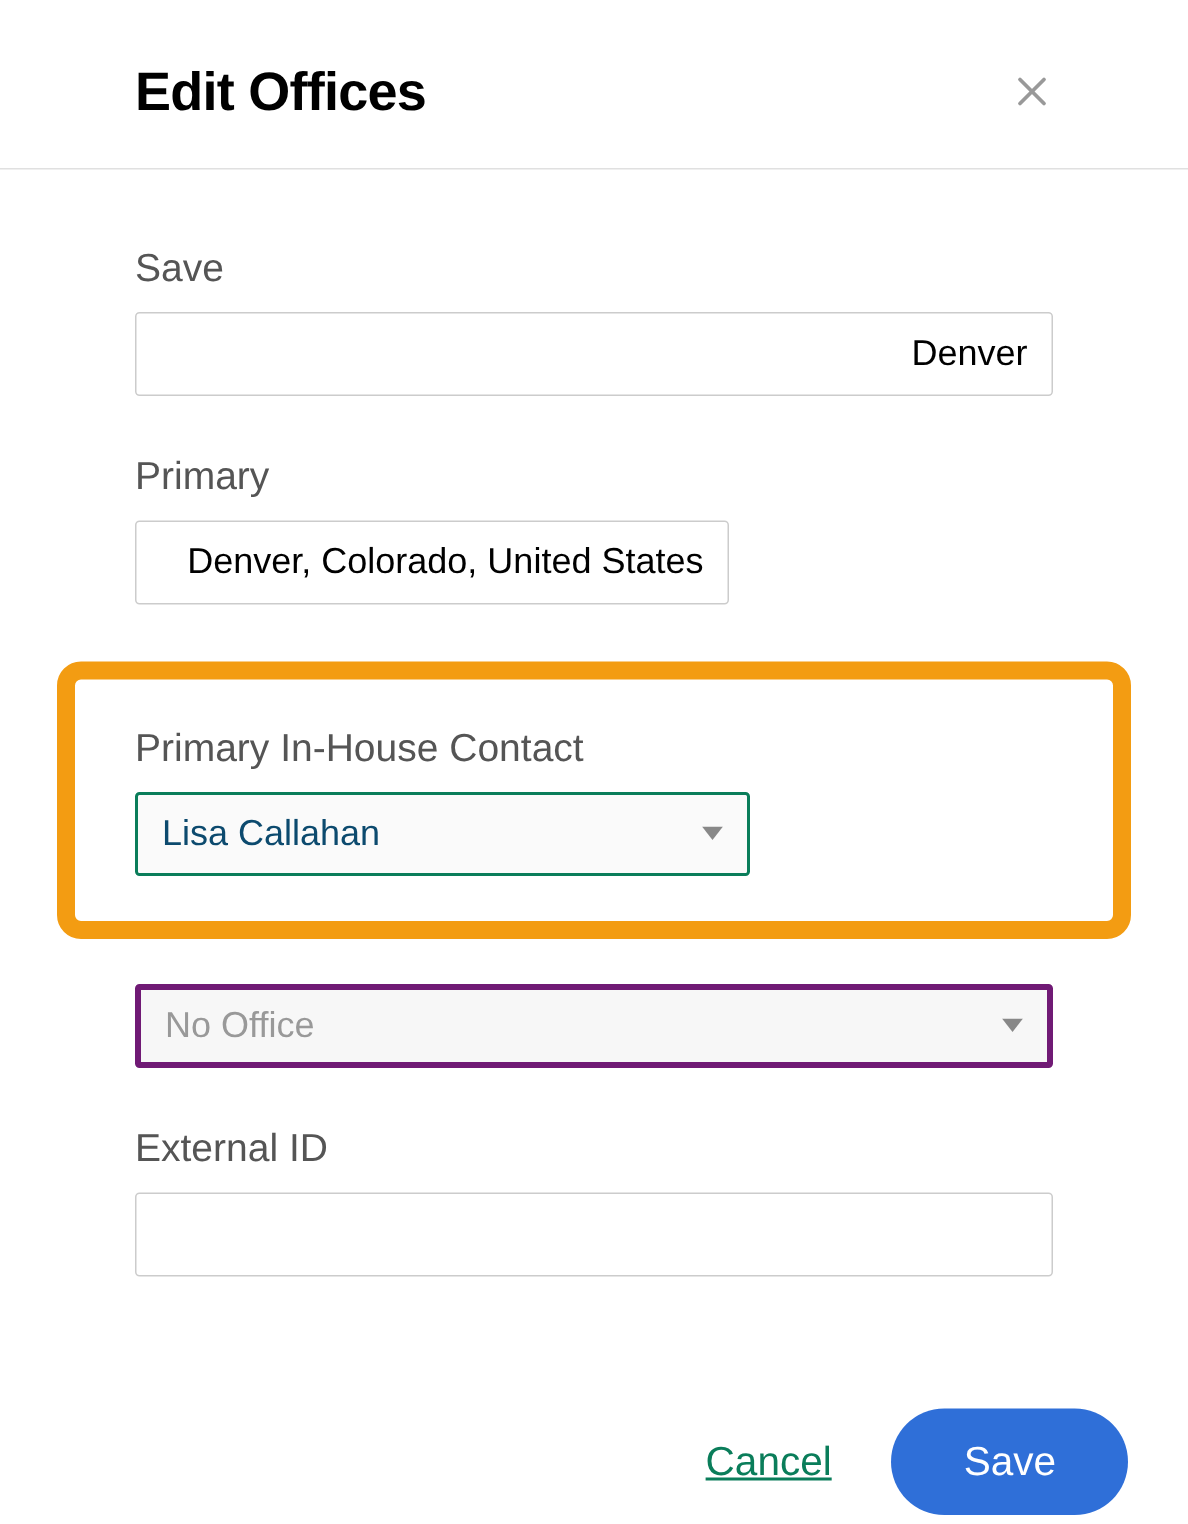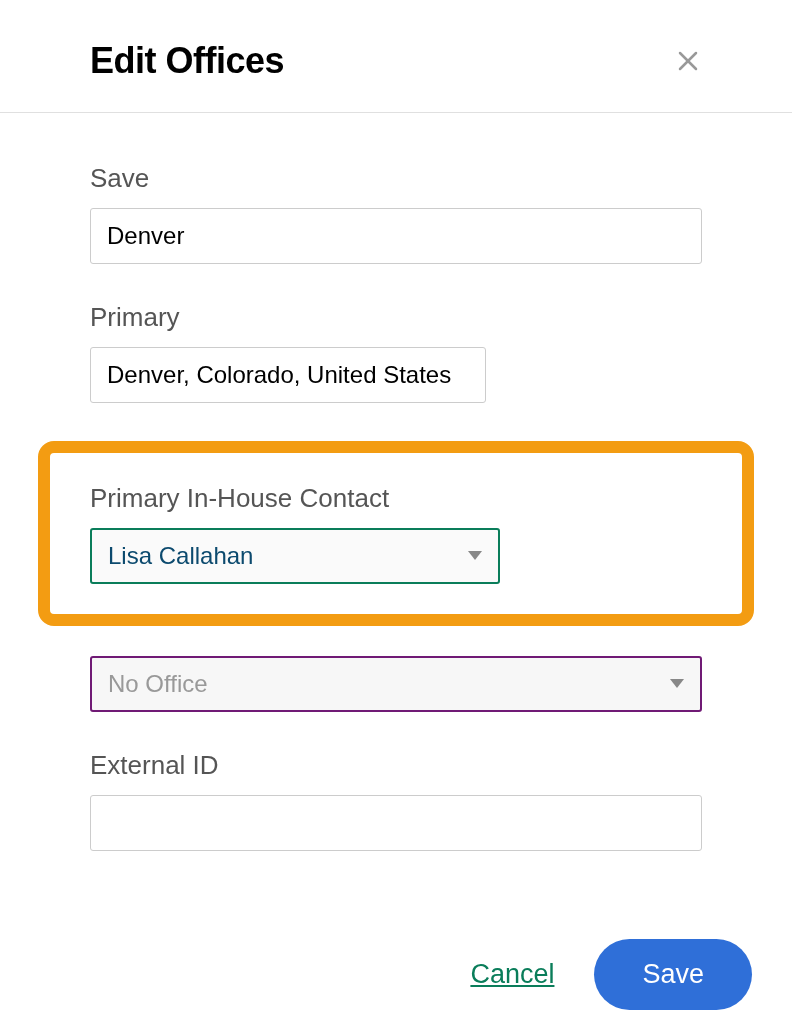--- a/index.html
+++ b/index.html
@@ -60,28 +60,29 @@
     .form-input {
       width: 100%;
       height: 56px;
       border: 1px solid #ccc;
       border-radius: 3px;
       padding: 0 16px;
       font-size: 24px;
       color: #000;
       background: #fff;
       font-family: inherit;
+      text-align: right;
     }
     .form-input-location {
       width: 396px;
     }
     .form-select {
       width: 100%;
       height: 56px;
-      border: 2px solid #701a75;
+      border: 4px solid #701a75;
       border-radius: 3px;
       padding: 0 16px;
       font-size: 24px;
       color: #444;
       background: #f7f7f7;
       display: flex;
       align-items: center;
       justify-content: space-between;
       cursor: pointer;
     }

